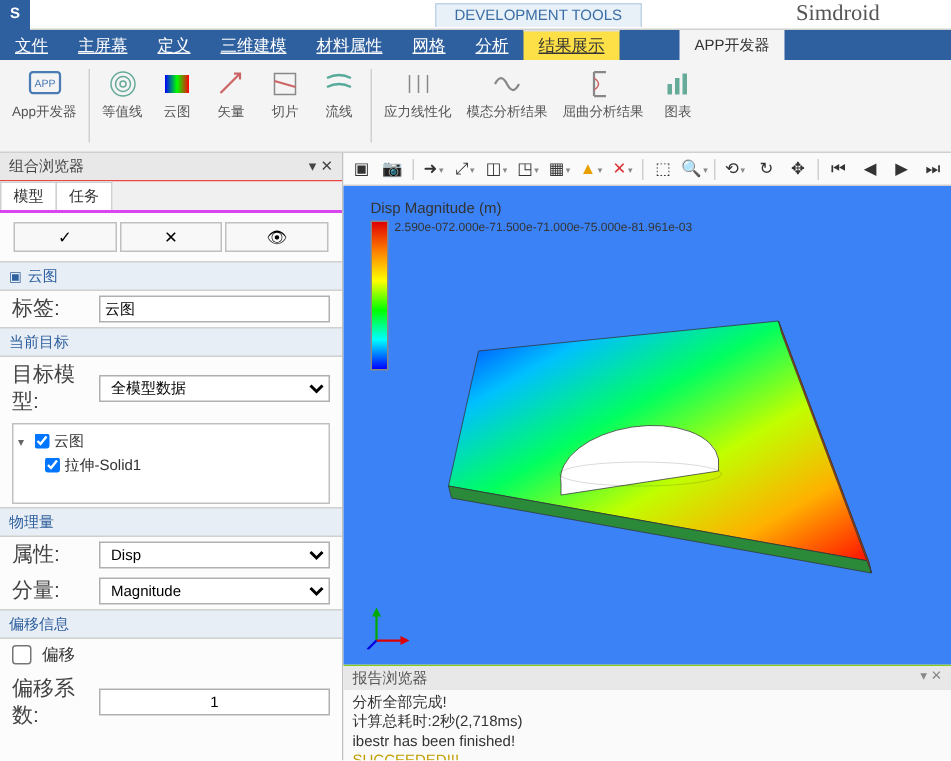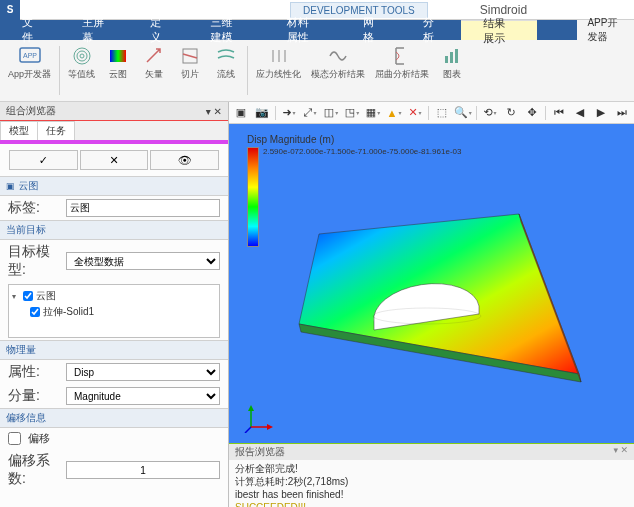--- a/index.html
+++ b/index.html
@@ -1,38 +1,38 @@
 <!DOCTYPE html>
 <html><head>
 <meta charset="utf-8">
 <style>
   * { box-sizing: border-box; margin: 0; padding: 0; font-family: "Microsoft YaHei", Arial, sans-serif; }
   body { width: 634px; height: 507px; overflow: hidden; font-size: 11px; color: #333; background: #fff; }
   
   .titlebar { height: 20px; background: #fff; display: flex; align-items: center; border-bottom: 1px solid #d0d0d0; }
   .titlebar .logo { width: 20px; height: 20px; background: #2e5f9e; display: flex; align-items: center; justify-content: center; color: #fff; font-size: 10px; font-weight: bold; }
   .titlebar .dev-tools { margin-left: 270px; background: #e8f0f8; padding: 2px 12px; font-size: 10px; color: #3a6ea5; border: 1px solid #c0d4e8; border-bottom: none; }
-  .titlebar .app-title { margin-left: 52px; font-size: 12px; color: #555; }
+  .titlebar .app-title { margin-left: 103px; font-size: 15px; color: #555; font-family: Liberation Serif, serif; }
   
   .menubar { height: 20px; background: #2e5f9e; display: flex; align-items: stretch; color: #fff; font-size: 11px; }
-  .menubar .mi { padding: 0 22px; display: flex; align-items: center; cursor: pointer; }
-  .menubar .mi.active { background: #fef9c3; color: #333; border-top: 1px solid #ddd; }
+  .menubar .mi { padding: 0 10px; display: flex; align-items: center; cursor: pointer; text-decoration: underline; }
+  .menubar .mi.active { background: #fde047; color: #333; border-top: 1px solid #ddd; }
   .menubar .sub { background: #f4f4f4; color: #333; padding: 0 10px; display: flex; align-items: center; margin-left: 40px; font-size: 10px; }
   
   .ribbon { height: 62px; background: #f4f4f4; border-bottom: 1px solid #d0d0d0; display: flex; align-items: stretch; padding: 2px 4px; gap: 2px; }
   .ribbon .rb-item { display: flex; flex-direction: column; align-items: center; justify-content: flex-start; padding: 2px 4px; cursor: pointer; min-width: 34px; }
   .ribbon .rb-icon { width: 24px; height: 24px; display: flex; align-items: center; justify-content: center; margin-bottom: 2px; }
   .ribbon .rb-label { font-size: 9px; color: #555; text-align: center; line-height: 1.1; white-space: nowrap; }
   .ribbon .sep { width: 1px; background: #d0d0d0; margin: 4px 2px; }
   
   .main { display: flex; height: 405px; }
   
   .side { width: 260px; border-right: 1px solid #c0c0c0; display: flex; flex-direction: column; background: #fcfcfc; }
   .panel-hdr { background: #e8e8e8; padding: 2px 6px; font-size: 10px; color: #444; border-bottom: 1px solid #ef4444; display: flex; justify-content: space-between; align-items: center; }
-  .tabs { display: flex; background: #f0f0f0; border-bottom: 4px solid #d946ef; }
+  .tabs { display: flex; background: #f0f0f0; border-bottom: 2px solid #d946ef; }
   .tabs .tab { padding: 2px 8px; font-size: 10px; cursor: pointer; background: #fff; border: 1px solid #d0d0d0; border-bottom: none; margin-right: -1px; }
   
   .btnrow { display: flex; justify-content: center; gap: 0; padding: 6px 8px; }
   .btnrow button { flex: 1; height: 20px; background: #f8f8f8; border: 1px solid #c0c0c0; cursor: pointer; font-size: 11px; margin: 0 1px; }
   
   .section-hdr { background: #e8eef5; color: #2e5f9e; padding: 2px 6px; font-size: 10px; border-top: 1px solid #d0d0d0; border-bottom: 1px solid #d0d0d0; display: flex; align-items: center; }
   .section-hdr .collapse { margin-right: 4px; font-size: 9px; }
   
   .form-row { display: flex; align-items: center; padding: 3px 8px; gap: 4px; }
   .form-row label { width: 54px; font-size: 14px; color: #444; }

